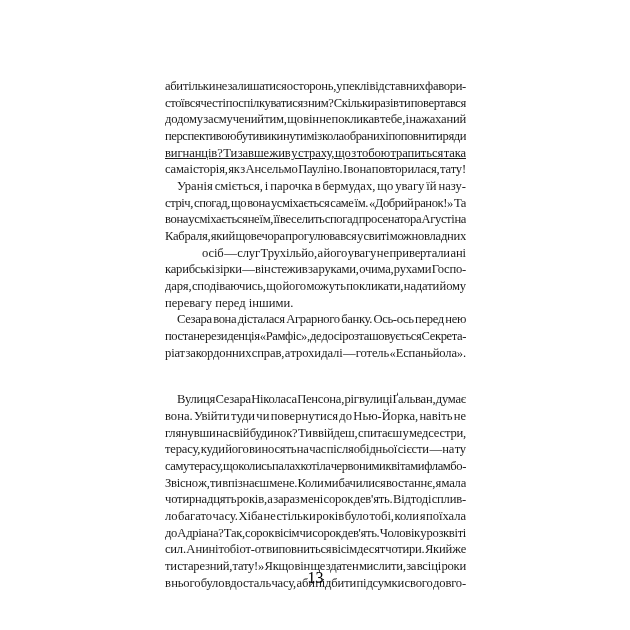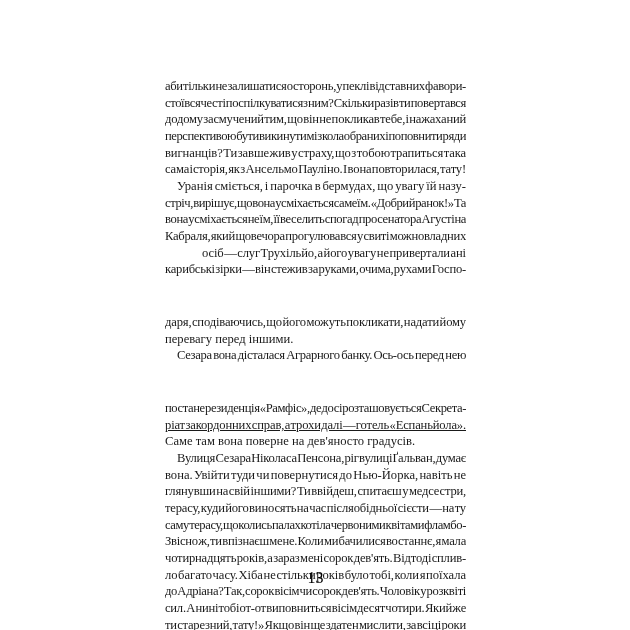--- a/index.html
+++ b/index.html
@@ -56,37 +56,36 @@
   </style>
 </head>
 <body>
 
 <div class="page">
   <div class="text-block" id="text-block">
       <span class="line" style="white-space: normal; word-spacing: -2.5px; letter-spacing: -0.320953px; overflow: hidden;">аби тільки не залишатися осторонь, у пеклі відставних фавори-</span>
       <span class="line" style="white-space: normal; word-spacing: -2.5px; letter-spacing: -0.380456px; overflow: hidden;">стоївся честі поспілкуватися з ним? Скільки разів ти повертався</span>
       <span class="line" style="white-space: normal; word-spacing: -2.5px; letter-spacing: -0.205508px; overflow: hidden;">додому засмучений тим, що він не покликав тебе, і нажаханий</span>
       <span class="line" style="white-space: normal; word-spacing: -2.5px; letter-spacing: -0.442708px; overflow: hidden;">перспективою бути викинутим із кола обраних і поповнити ряди</span>
-      <span class="line" style="white-space: normal; word-spacing: -2.5px; letter-spacing: -0.0998411px; overflow: hidden;">вигнанців? Ти завше жив у страху, що з тобою трапиться така</span>
+      <span class="line" style="white-space: normal; word-spacing: -2.5px; letter-spacing: -0.0998411px; overflow: hidden; text-decoration: underline;">вигнанців? Ти завше жив у страху, що з тобою трапиться така</span>
       <span class="line last" style="white-space: nowrap; word-spacing: -2.5px; letter-spacing: -0.167591px;">сама історія, як з Ансельмо Пауліно. І вона повторилася, тату!</span>
       <span class="line indent" style="white-space: normal; word-spacing: -2.0191px; overflow: hidden;">Уранія сміється, і парочка в бермудах, що увагу їй назу-</span>
-      <span class="line" style="white-space: normal; word-spacing: -2.5px; letter-spacing: -0.434524px; overflow: hidden;">стріч, вирішує, що вона усміхається саме їм. «Добрий ранок!» Та</span>
+      <span class="line" style="white-space: normal; word-spacing: -2.5px; letter-spacing: -0.434524px; overflow: hidden;">стріч, спогад, що вона усміхається саме їм. «Добрий ранок!» Та</span>
       <span class="line" style="white-space: normal; word-spacing: -2.5px; letter-spacing: -0.362793px; overflow: hidden;">вона усміхається не їм, її веселить спогад про сенатора Агустіна</span>
       <span class="line" style="white-space: normal; word-spacing: -2.5px; letter-spacing: -0.268973px; overflow: hidden;">Кабраля, який щовечора прогулювався у свиті можновладних</span>
       <span class="line" style="white-space: normal; word-spacing: -2.5px; letter-spacing: -0.126562px; overflow: hidden; margin-left: 37px;">осіб — слуг Трухільйо, а його увагу не привертали ані теплий</span>
       <span class="line" style="white-space: normal; word-spacing: -2.5px; letter-spacing: -0.228906px; overflow: hidden;">карибські зірки — він стежив за руками, очима, рухами Госпо-</span>
-      <span class="line" style="white-space: normal; word-spacing: -2.5px; letter-spacing: -0.162281px; overflow: hidden; margin-top: 36px;">даря, сподіваючись, що його можуть покликати, надати йому</span>
+      <span class="line" style="white-space: normal; word-spacing: -2.5px; letter-spacing: -0.162281px; overflow: hidden;">даря, сподіваючись, що його можуть покликати, надати йому</span>
       <span class="line last" style="white-space: nowrap; word-spacing: 0px;">перевагу перед іншими.</span>
       <span class="line indent" style="white-space: normal; word-spacing: -2.5px; letter-spacing: -0.345121px; overflow: hidden;">Сезара вона дісталася Аграрного банку. Ось-ось перед нею</span>
-      <span class="line" style="white-space: normal; word-spacing: -2.5px; letter-spacing: -0.397396px; overflow: hidden; margin-top: 36px;">постане резиденція «Рамфіс», де досі розташовується Секрета-</span>
-      <span class="line" style="white-space: normal; word-spacing: -2.5px; letter-spacing: -0.161017px; overflow: hidden; text-decoration: underline;">ріат закордонних справ, а трохи далі — готель «Еспаньйола».</span>
-      <span class="line last" style="white-space: nowrap; word-spacing: 0px;">Саме там вона поверне на дев'яносто градусів.</span>
-      <span class="line indent" style="white-space: normal; word-spacing: -2.5px; letter-spacing: -0.238213px; overflow: hidden;">Вулиця Сезара Ніколаса Пенсона, ріг вулиці Ґальван, думає</span>
+      <span class="line" style="white-space: normal; word-spacing: -2.5px; letter-spacing: -0.397396px; overflow: hidden;">постане резиденція «Рамфіс», де досі розташовується Секрета-</span>
+      <span class="line" style="white-space: normal; word-spacing: -2.5px; letter-spacing: -0.161017px; overflow: hidden;">ріат закордонних справ, а трохи далі — готель «Еспаньйола».</span>
+      <span class="line indent" style="white-space: normal; word-spacing: -2.5px; letter-spacing: -0.238213px; overflow: hidden; margin-top: 30px;">Вулиця Сезара Ніколаса Пенсона, ріг вулиці Ґальван, думає</span>
       <span class="line" style="white-space: normal; word-spacing: -1.89062px; overflow: hidden;">вона. Увійти туди чи повернутися до Нью-Йорка, навіть не</span>
-      <span class="line" style="white-space: normal; word-spacing: -2.5px; letter-spacing: -0.195312px; overflow: hidden;">глянувши на свій іншими? Ти ввійдеш, спитаєш у медсестри,</span>
+      <span class="line" style="white-space: normal; word-spacing: -2.5px; letter-spacing: -0.195312px; overflow: hidden;">глянувши на свій будинок? Ти ввійдеш, спитаєш у медсестри,</span>
       <span class="line" style="white-space: normal; word-spacing: -2.5px; letter-spacing: -0.178175px; overflow: hidden;">терасу, куди його виносять на час післяобідньої сієсти — на ту</span>
       <span class="line" style="white-space: normal; word-spacing: -2.5px; letter-spacing: -0.424479px; overflow: hidden;">саму терасу, що колись палахкотіла червоними квітами фламбо-</span>
       <span class="line" style="white-space: normal; word-spacing: -2.5px; letter-spacing: -0.242572px; overflow: hidden;">Звісно ж, ти впізнаєш мене. Коли ми бачилися востаннє, я мала</span>
       <span class="line" style="white-space: normal; word-spacing: -2.5px; letter-spacing: -0.190524px; overflow: hidden;">чотирнадцять років, а зараз мені сорок дев'ять. Відтоді сплив-</span>
       <span class="line" style="white-space: normal; word-spacing: -2.5px; letter-spacing: -0.0394345px; overflow: hidden;">ло багато часу. Хіба не стільки років було тобі, коли я поїхала</span>
       <span class="line" style="white-space: normal; word-spacing: -2.5px; letter-spacing: -0.327885px; overflow: hidden;">до Адріана? Так, сорок вісім чи сорок дев'ять. Чоловік у розквіті</span>
       <span class="line" style="white-space: normal; word-spacing: -2.5px; letter-spacing: -0.244621px; overflow: hidden;">сил. А нині тобі от-от виповниться вісімдесят чотири. Який же</span>
       <span class="line" style="white-space: normal; word-spacing: -2.5px; letter-spacing: -0.235119px; overflow: hidden;">ти старезний, тату!» Якщо він ще здатен мислити, за всі ці роки</span>
       <span class="line" style="white-space: normal; word-spacing: -2.5px; letter-spacing: -0.177254px; overflow: hidden;">в нього було вдосталь часу, аби підбити підсумки свого довго-</span>
     </div>

